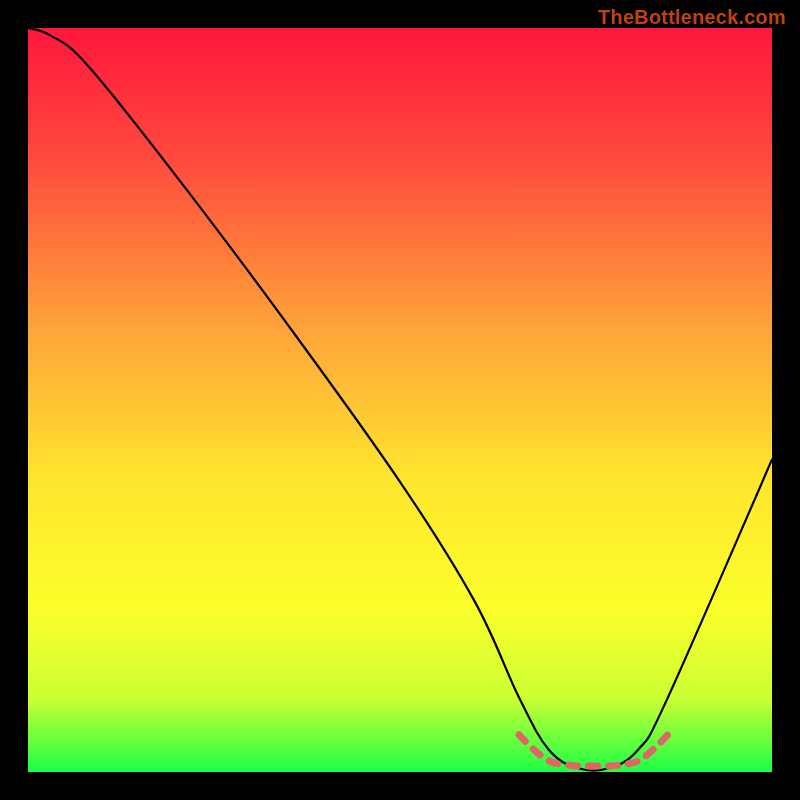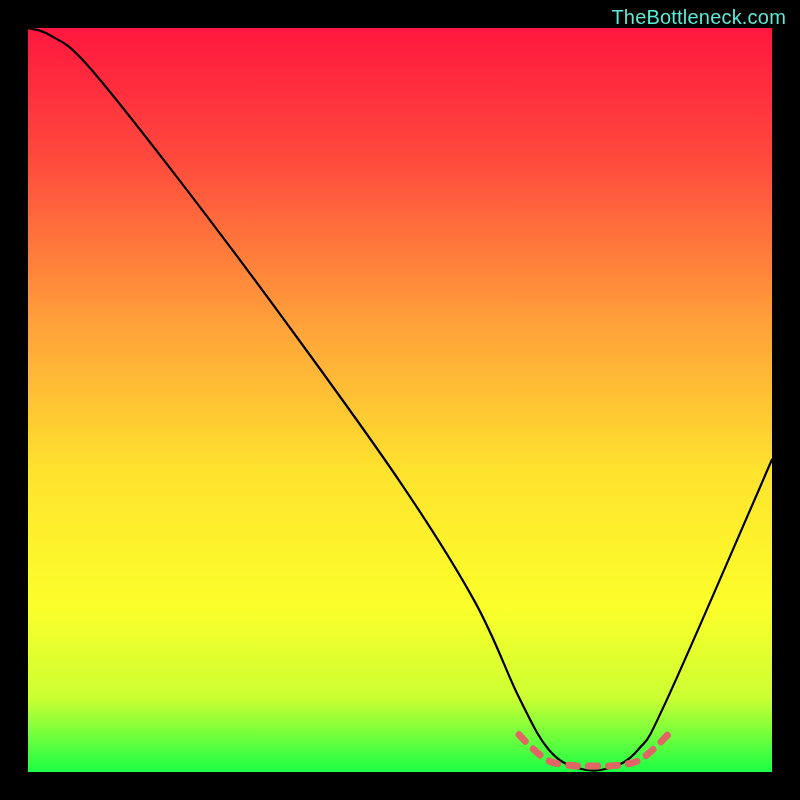--- a/index.html
+++ b/index.html
@@ -9,22 +9,22 @@
     height: 800px;
     background: #000000;
     overflow: hidden;
     font-family: Arial, Helvetica, sans-serif;
   }
   .watermark {
     position: absolute;
     top: 6px;
     right: 14px;
     font-size: 20px;
-    font-weight: 400;
-    color: #5eead4;
+    font-weight: 700;
+    color: #c2410c;
     letter-spacing: 0.2px;
     z-index: 20;
   }
   .plot-wrap {
     position: absolute;
     left: 28px;
     top: 28px;
     width: 744px;
     height: 744px;
   }

